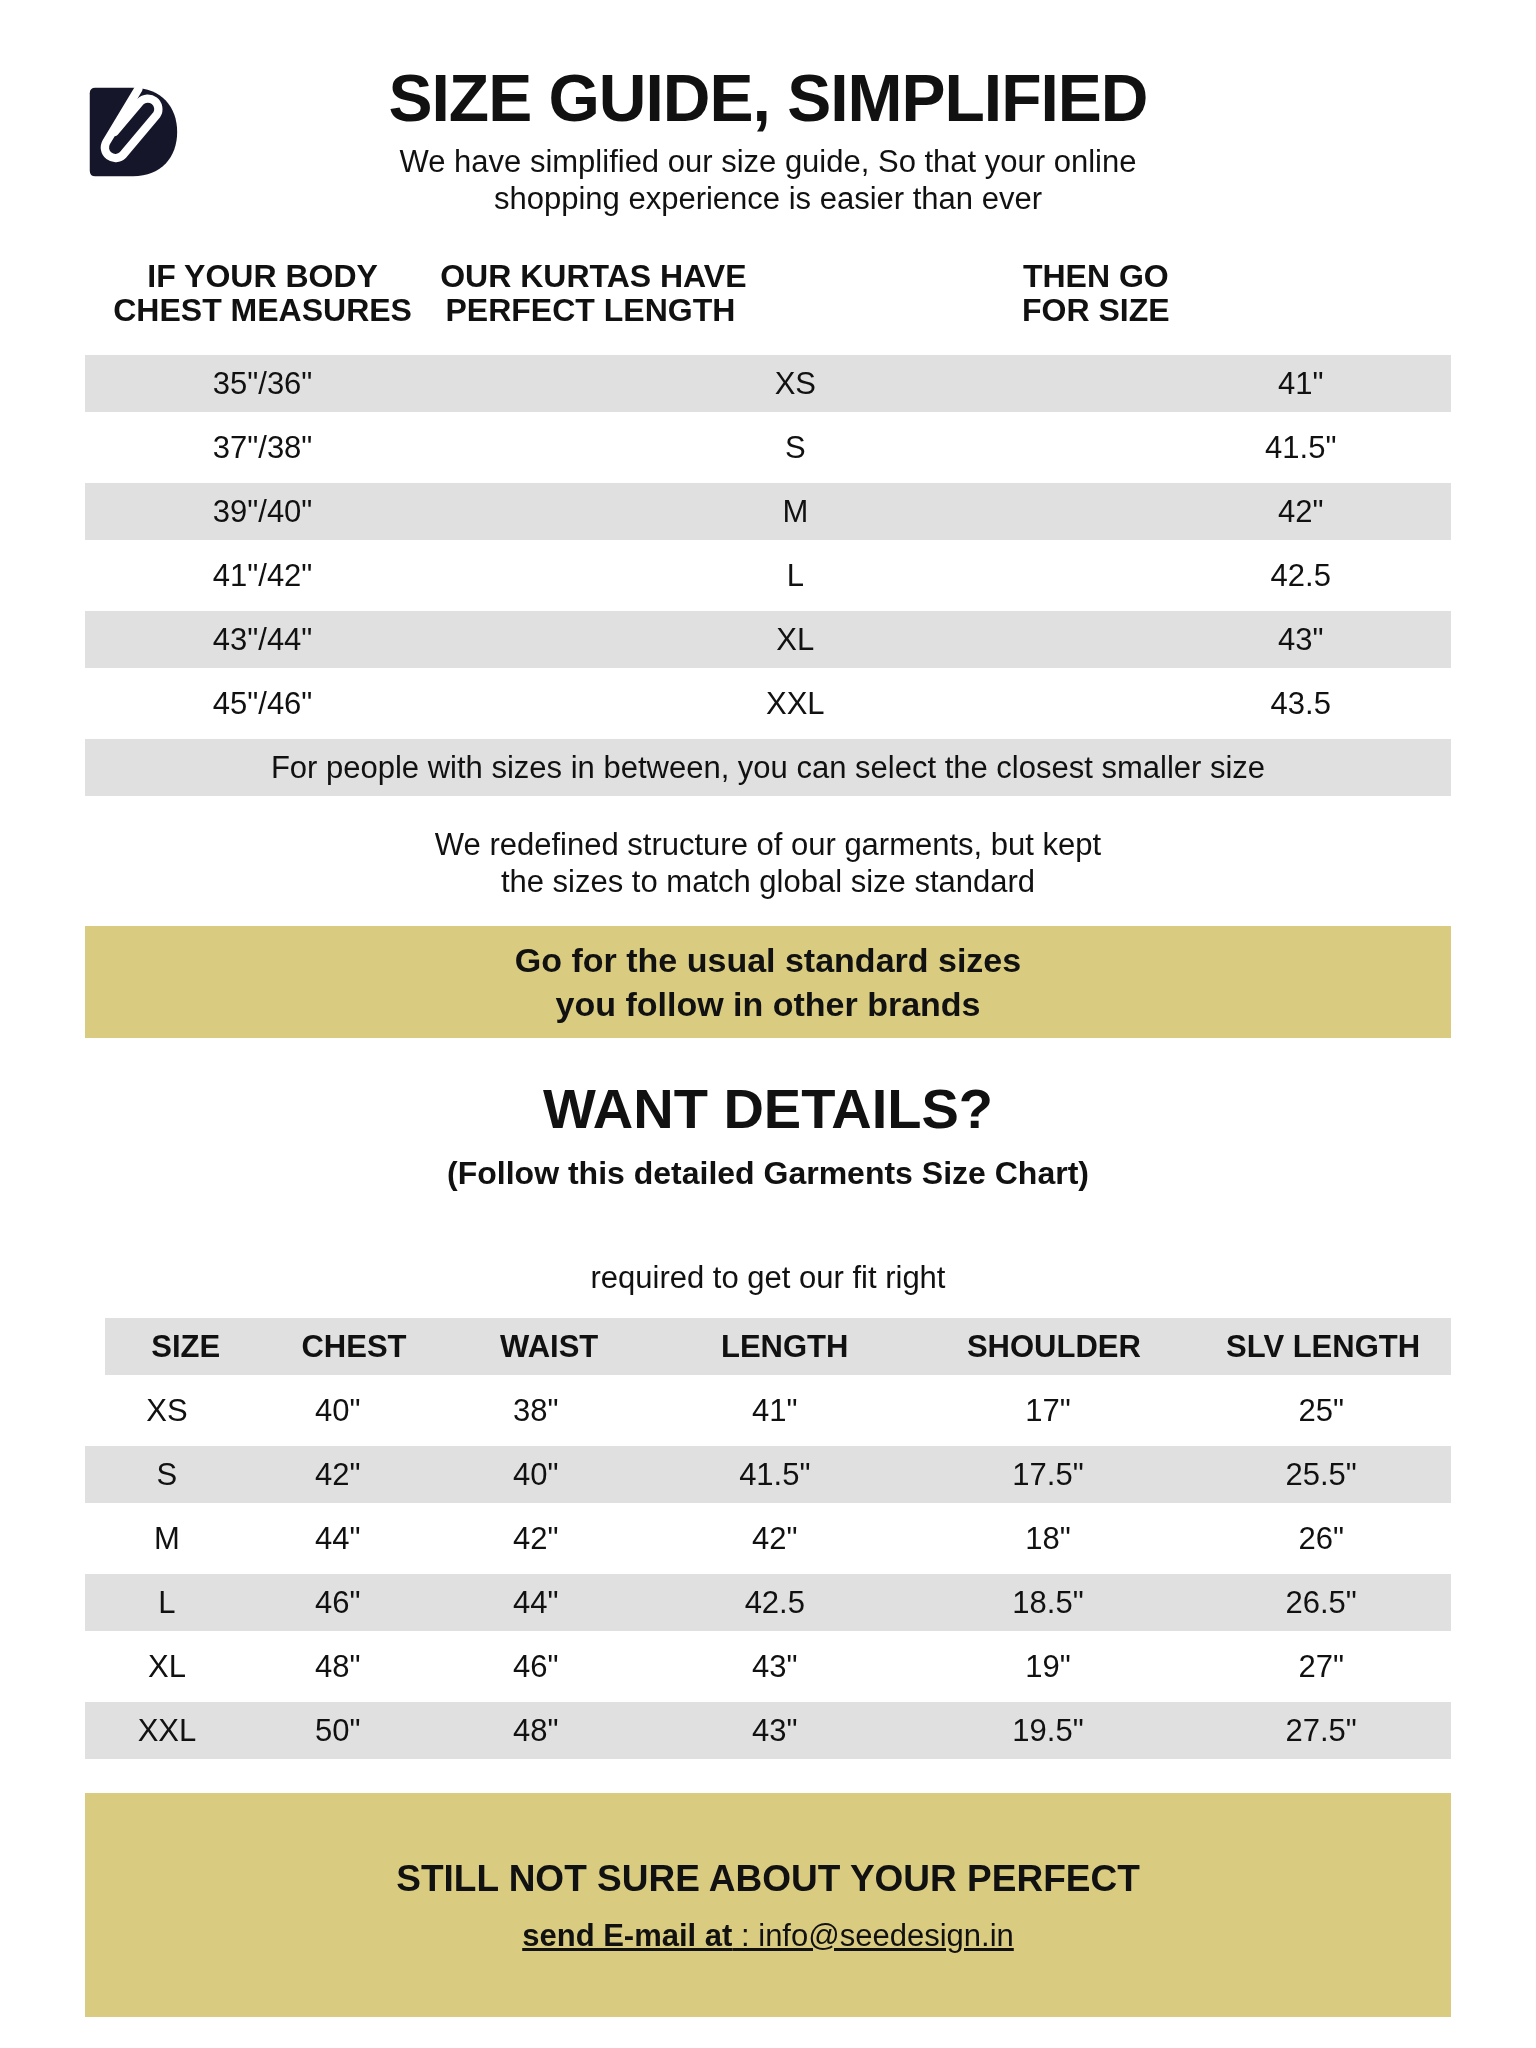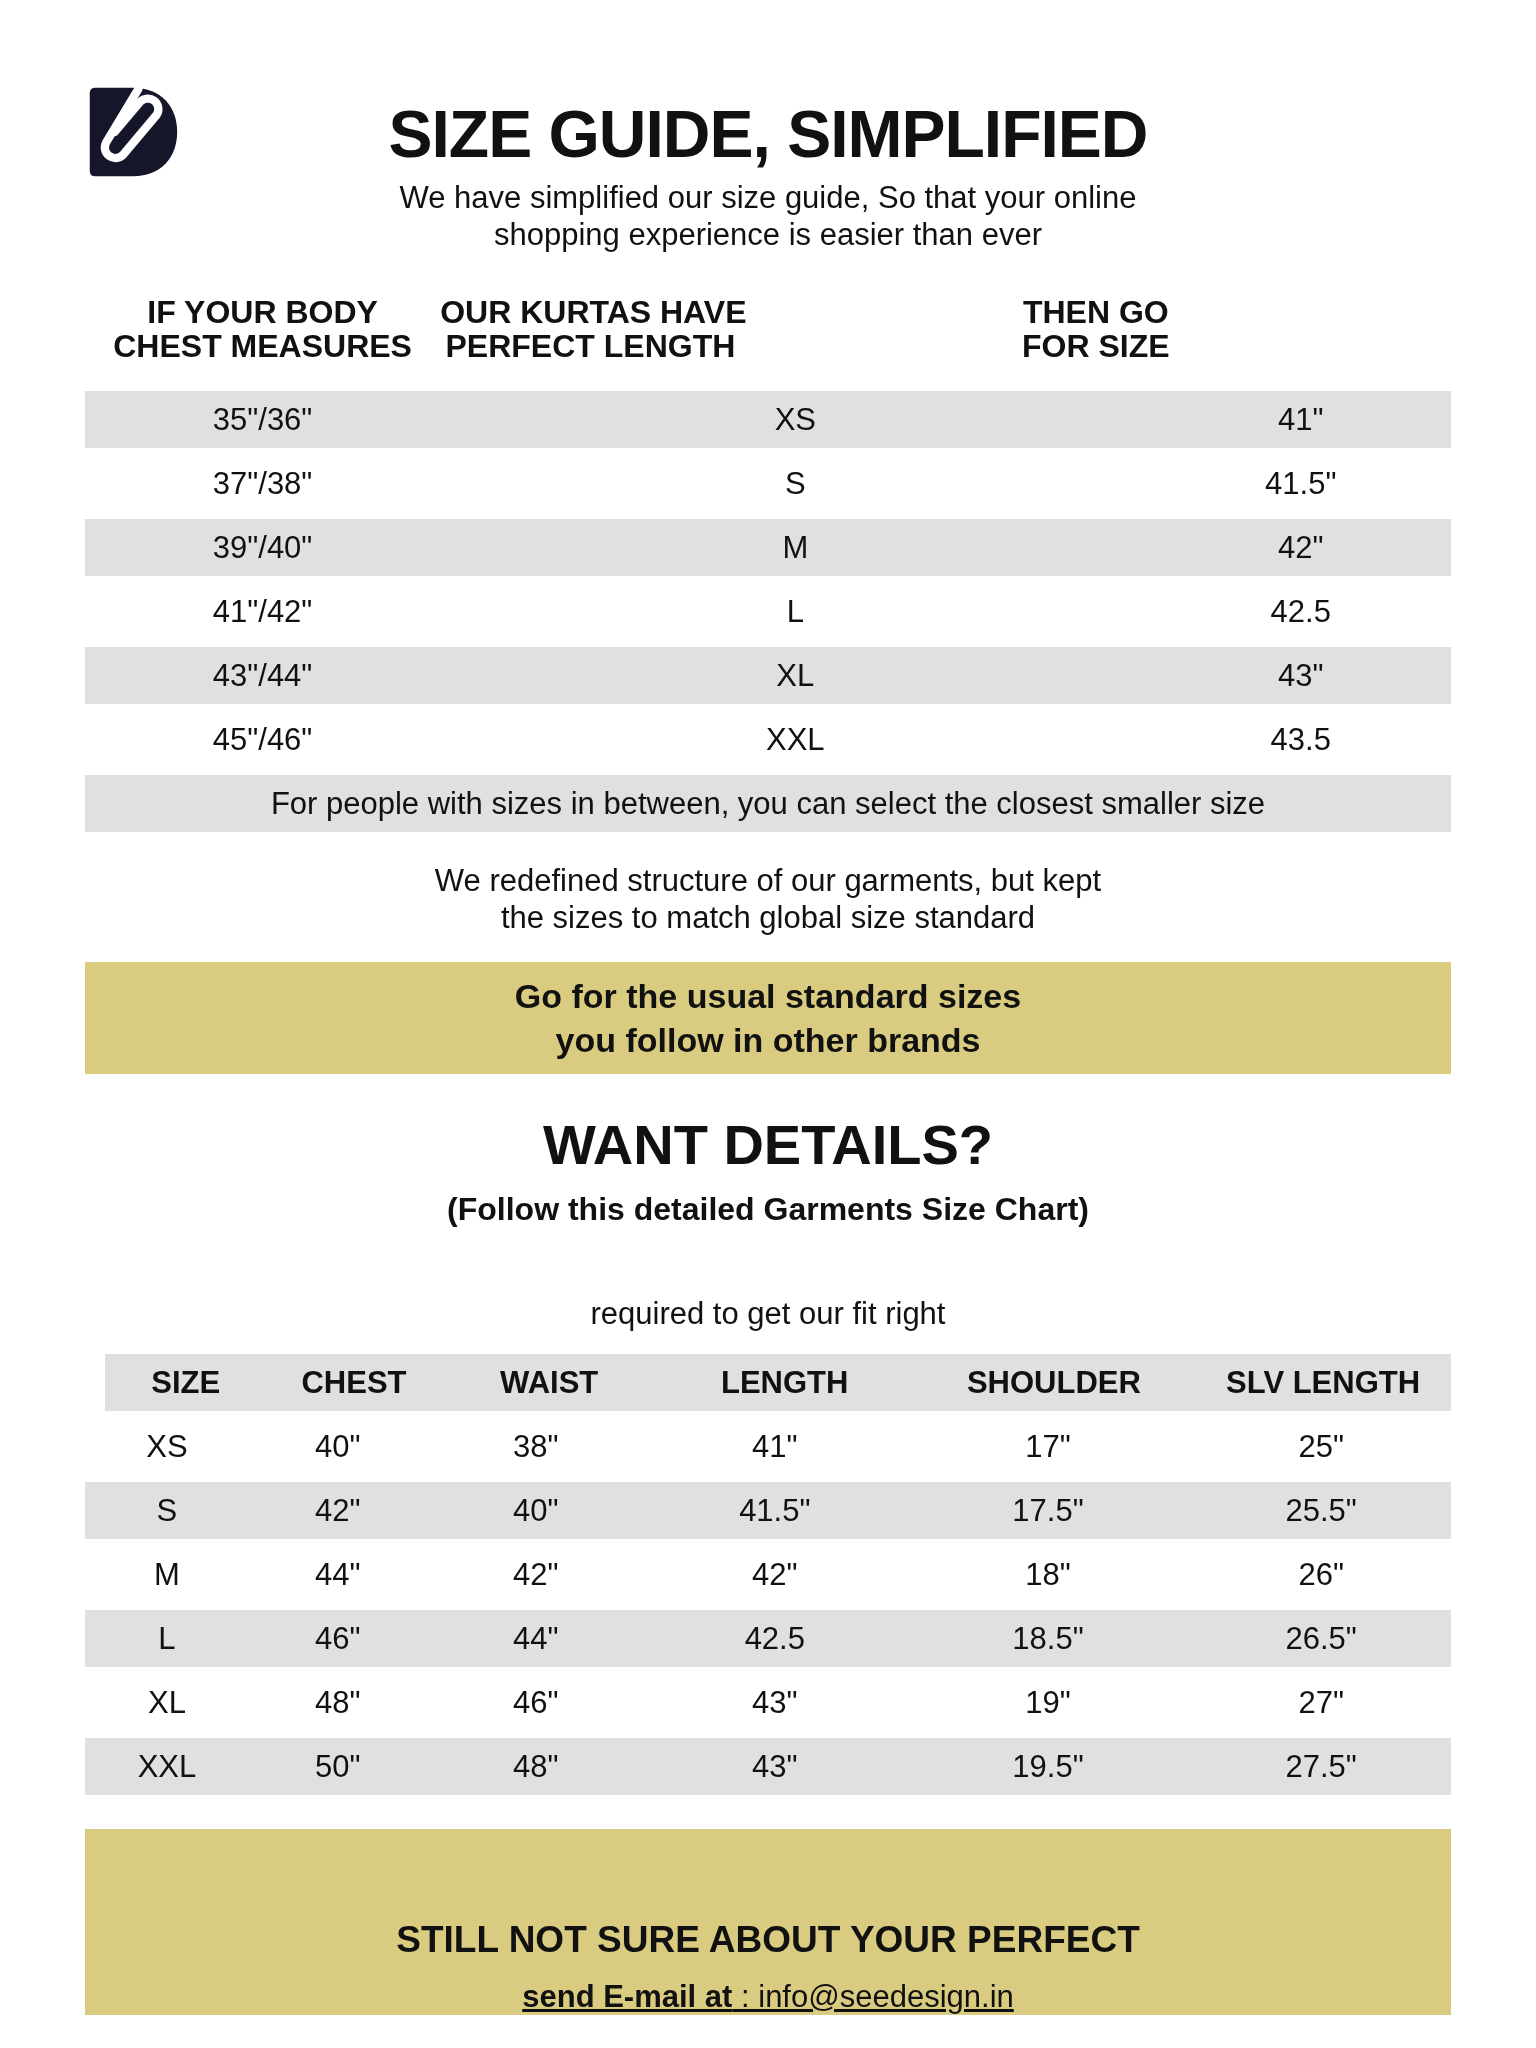--- a/index.html
+++ b/index.html
@@ -1,20 +1,20 @@
 <!DOCTYPE html>
 <html><head>
 <meta charset="utf-8">
 <style>
   html,body{margin:0;padding:0;background:#ffffff;}
   body{width:1536px;height:2048px;font-family:"Liberation Sans","DejaVu Sans",sans-serif;color:#111111;}
   .page{position:relative;width:1536px;height:2048px;overflow:hidden;}
   .logo{position:absolute;left:87px;top:83px;width:92px;height:98px;}
   .logo svg{width:100%;height:100%;display:block;}
-  header{text-align:center;padding-top:100px;}
+  header{text-align:center;padding-top:64px;}
   h1{margin:0;font-size:66px;line-height:1.05;font-weight:700;letter-spacing:-1px;}
   .subtitle{margin:10px 0 0 0;font-size:31px;line-height:37px;}
   .content{width:1366px;margin:0 auto;}
   
   .st-head{display:flex;margin-top:42px;font-weight:700;font-size:32px;line-height:34px;text-align:center;}
   .st-head .c,.trow .c{white-space:nowrap;}
   .sc1{width:26%;} .sc2{width:52%;} .sc3{width:22%;}
   .trows{margin-top:28px;}
   .trow{display:flex;align-items:center;height:57px;margin-bottom:7px;font-size:31px;text-align:center;}
   .trow .c{display:flex;align-items:center;justify-content:center;}
@@ -23,21 +23,21 @@
   .para{margin:30px 0 0 0;text-align:center;font-size:31px;line-height:37px;}
   .banner{width:1366px;margin:26px auto 0 auto;background:#d9cc81;text-align:center;}
   .banner1{height:112px;display:flex;flex-direction:column;justify-content:center;font-weight:700;font-size:34px;line-height:44px;}
   h2{margin:38px 0 0 0;text-align:center;font-size:56px;font-weight:700;}
   h3{margin:14px 0 0 0;text-align:center;font-size:32px;font-weight:700;}
   
   .dt-head{display:flex;align-items:center;height:57px;margin-top:22px;margin-bottom:7px;background:#e0e0e0;font-weight:700;font-size:31px;text-align:center;margin-left:20px;}
   .dc1{width:12%;} .dc2{width:13%;} .dc3{width:16%;} .dc4{width:19%;} .dc5{width:21%;} .dc6{width:19%;}
   .dt-head .c,.drow .c{display:flex;align-items:center;justify-content:center;white-space:nowrap;}
   .drow{display:flex;align-items:center;height:57px;margin-bottom:7px;font-size:31px;text-align:center;}
-  .banner2{margin-top:34px;height:186px;display:flex;flex-direction:column;justify-content:flex-end;}
+  .banner2{margin-top:34px;height:224px;display:flex;flex-direction:column;justify-content:center;}
   .banner2 .big{font-weight:700;font-size:37px;line-height:46px;}
   .banner2 .email{margin-top:16px;font-size:31px;text-decoration:underline;}
   .banner2 .email b{font-weight:700;}
 </style>
 </head>
 <body>
 
 <div class="page">
 
   <div class="logo">

